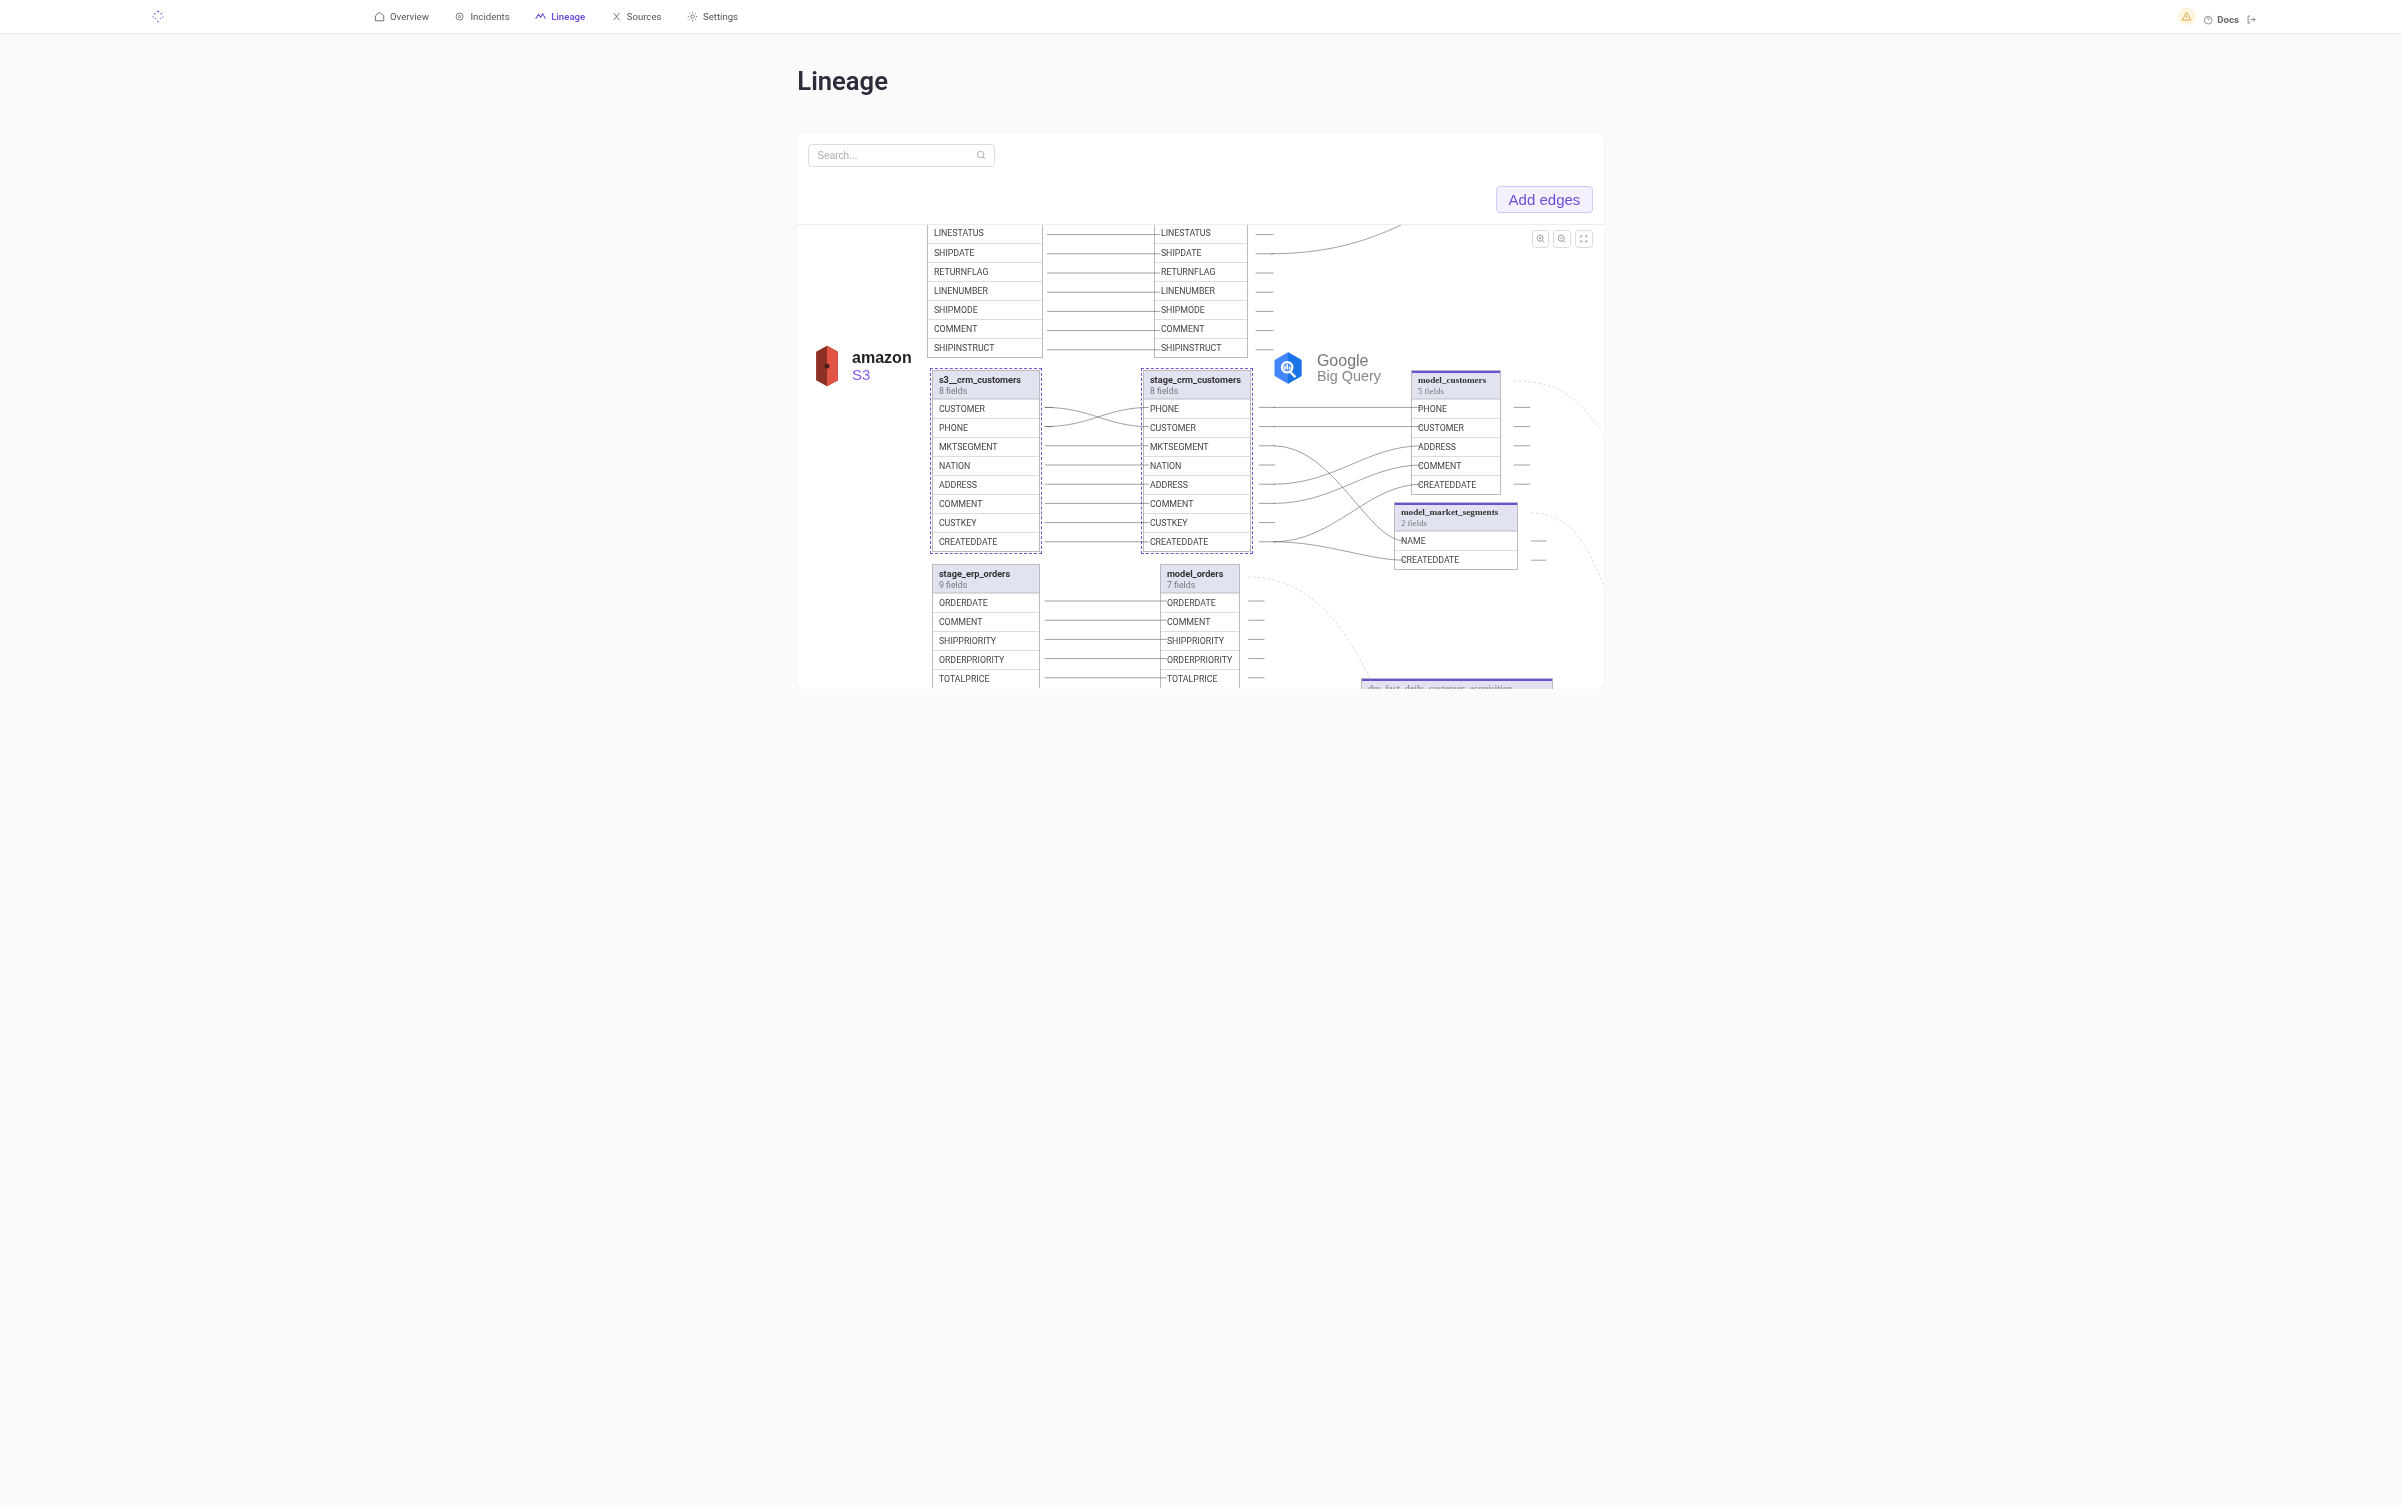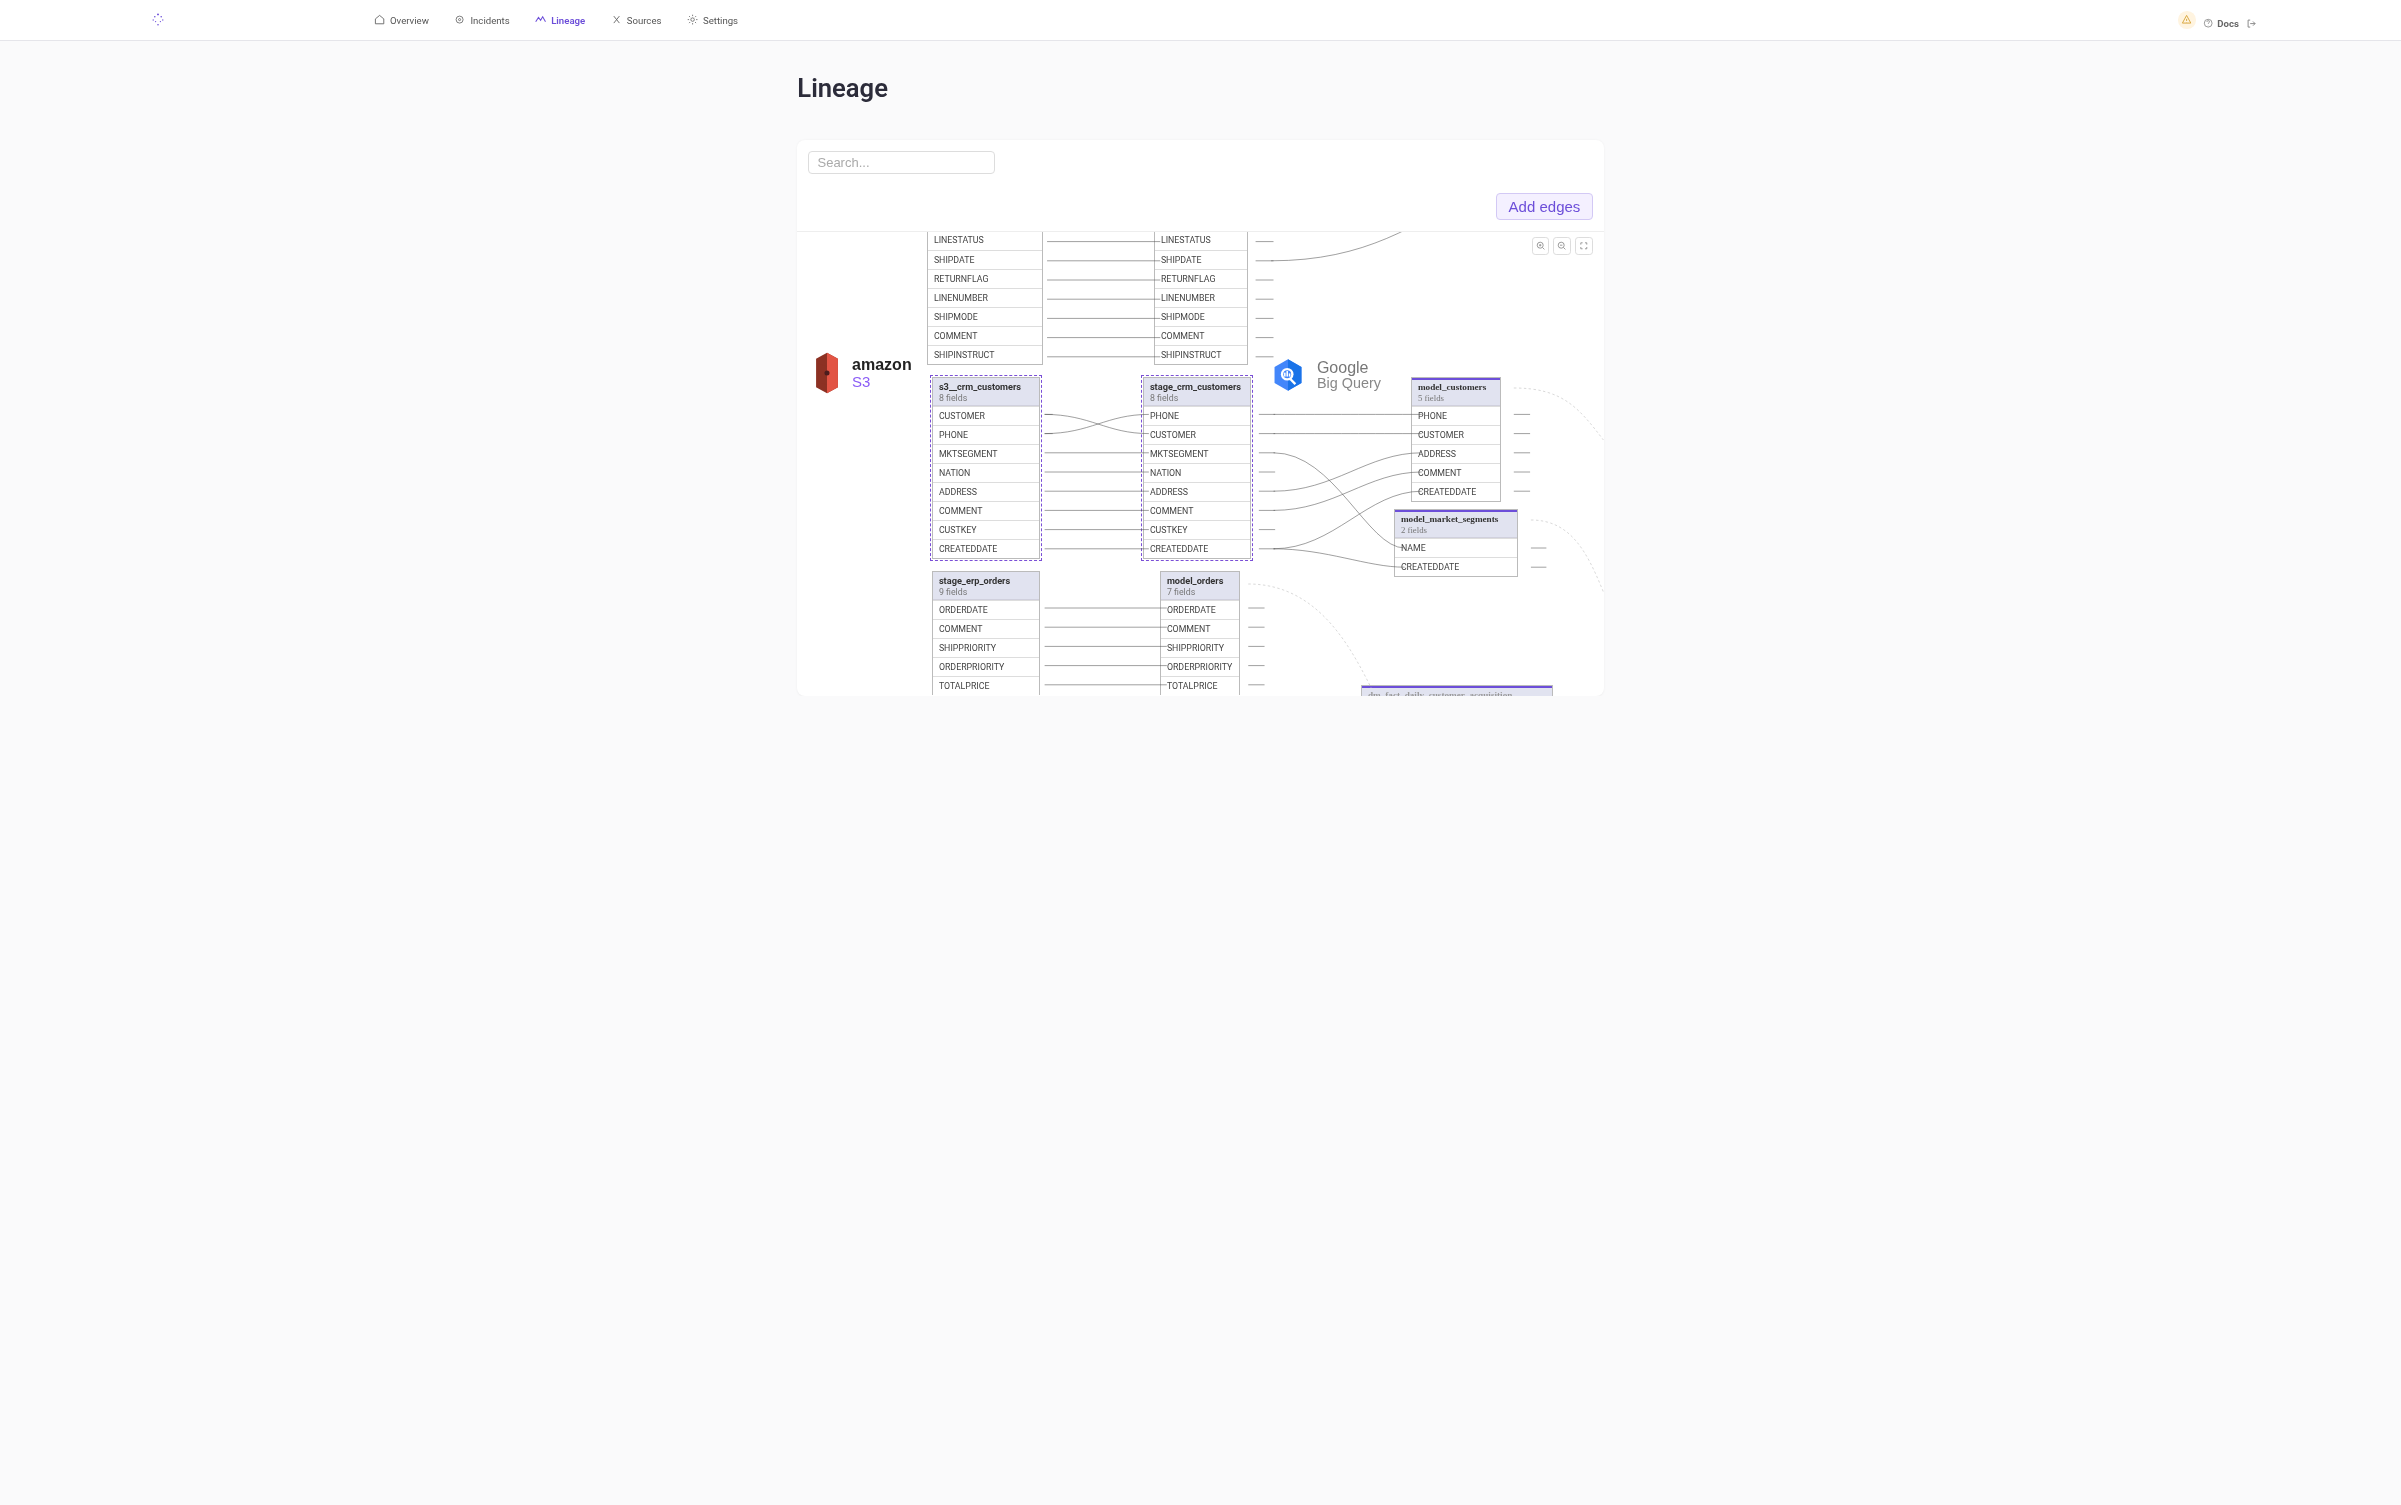--- a/index.html
+++ b/index.html
@@ -1,19 +1,19 @@
 <!DOCTYPE html>
 <html style="font-size:12.8px"><head>
 <meta charset="utf-8">
 <style>
 * { box-sizing: border-box; margin: 0; padding: 0; }
 body { font-family: -apple-system, BlinkMacSystemFont, 'Segoe UI', Roboto, sans-serif; background: #fafafb; color: #333; }
 
 
-.header { background: #fff; border-bottom: 0.8px solid #e5e5ea; height: 41px; display: flex; align-items: center; padding: 0 144px 0 150px; }
+.header { background: #fff; border-bottom: 0.8px solid #e5e5ea; height: 34px; display: flex; align-items: center; padding: 0 144px 0 150px; }
 .logo { width: 16px; height: 16px; margin-right: 208px; position: relative; }
 .logo svg { width: 100%; height: 100%; }
 .nav { display: flex; gap: 25.6px; flex: 1; }
 .nav-item { display: flex; align-items: center; gap: 4.8px; font-size: 9.6px; color: #555; cursor: pointer; }
 .nav-item.active { color: #6c4ed9; font-weight: 600; }
 .nav-item .icon { width: 11.2px; height: 11.2px; display: inline-flex; align-items: center; justify-content: center; }
 .header-right { display: flex; gap: 7px; align-items: flex-end; font-weight: bold; }
 .alert-circle { width: 17.6px; height: 17.6px; border-radius: 50%; background: #fff4e0; display: flex; align-items: center; justify-content: center; }
 .alert-circle svg { width: 11.2px; height: 11.2px; stroke: #d9a840; fill: none; }
 .docs-link { display: flex; align-items: center; gap: 4px; font-size: 9.6px; color: #666; }
@@ -27,21 +27,21 @@
 .tabs { display: flex; gap: 17.6px; border-bottom: 0.8px solid #e5e5ea; }
 .tab { display: flex; align-items: center; gap: 5.6px; font-size: 10.4px; color: #888; padding: 0 0 8px 0; cursor: pointer; position: relative; }
 .tab.active { color: #6c4ed9; font-weight: 600; }
 .tab.active::after { content: ''; position: absolute; bottom: -0.8px; left: 0; right: 0; height: 1.6px; background: #6c4ed9; }
 .tab .icon { width: 11.2px; height: 11.2px; }
 
 
 .panel { background: #fff; border-radius: 8px; margin-top: 16px; padding: 11.2px 0 0 0; box-shadow: 0 0.8px 2.4px rgba(0,0,0,0.05); }
 .panel-toolbar { display: flex; justify-content: space-between; padding: 0 11.2px 11.2px 11.2px; border-bottom: 0.8px solid #eee; }
 .search-box { width: 187px; height: 23px; border: 0.8px solid #ddd; border-radius: 4px; display: flex; align-items: center; padding: 0 8px; }
-.search-box input { border: none; outline: none; flex: 1; font-size: 13px; color: #333; background: transparent; }
+.search-box input { border: none; outline: none; flex: 1; font-size: 10px; color: #333; background: transparent; }
 .search-box input::placeholder { color: #aaa; }
 .search-box svg { width: 10.4px; height: 10.4px; stroke: #aaa; fill: none; }
 .add-edges-btn { background: #f4f0ff; border: 0.8px solid #d3c9f5; color: #6c4ed9; font-size: 15px; padding: 4px 11.2px; border-radius: 4px; cursor: pointer; margin-top: 42px; }
 
 
 .canvas-wrap { position: relative; height: 464px; overflow: hidden; border-radius: 0 0 8px 8px; }
 .canvas-controls { position: absolute; top: 4.8px; right: 11.2px; display: flex; gap: 4px; z-index: 10; }
 .ctrl-btn { width: 17.6px; height: 17.6px; border: 0.8px solid #ddd; border-radius: 3.2px; background: #fff; display: flex; align-items: center; justify-content: center; cursor: pointer; }
 .ctrl-btn svg { width: 9.6px; height: 9.6px; stroke: #888; fill: none; }
 

